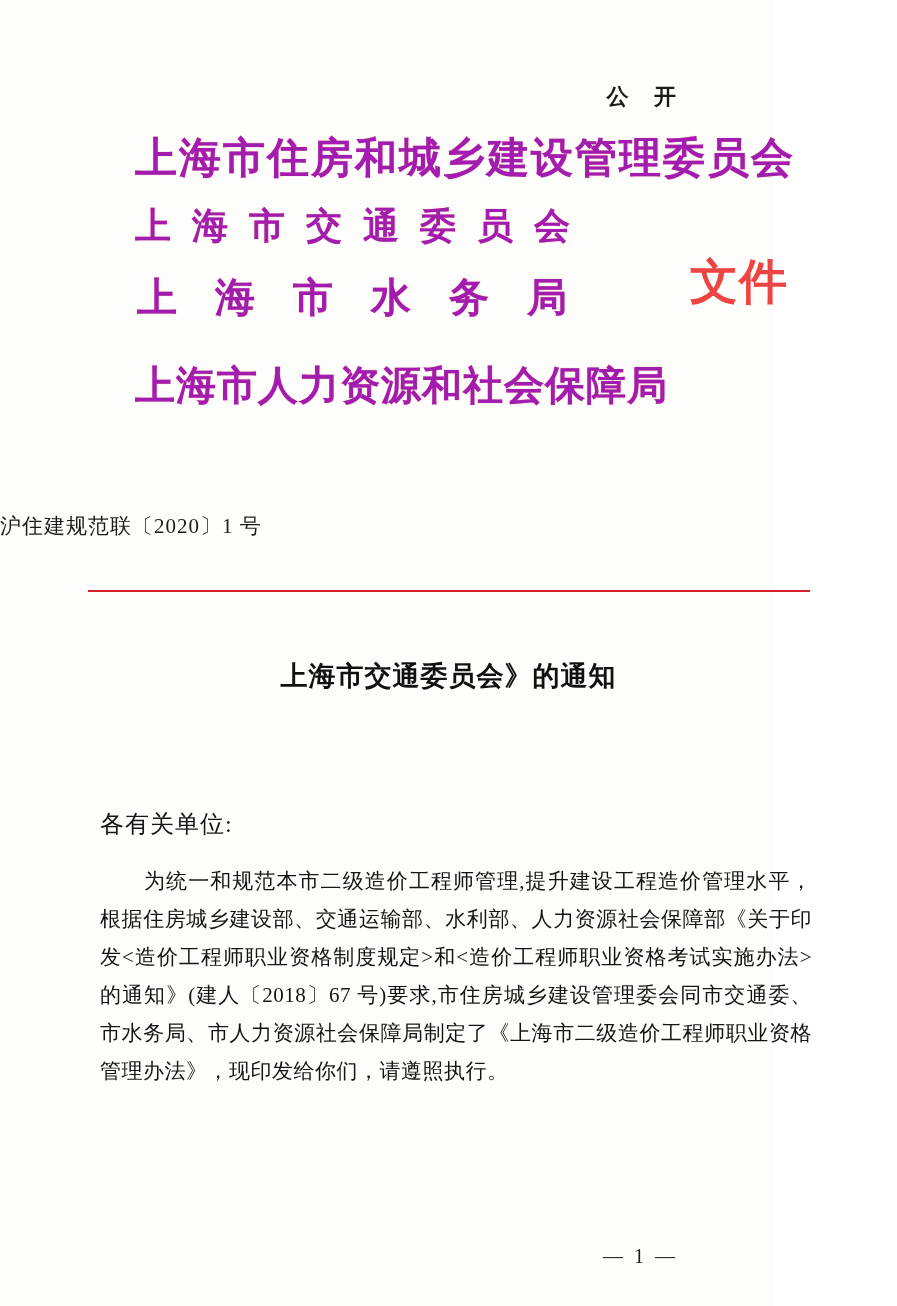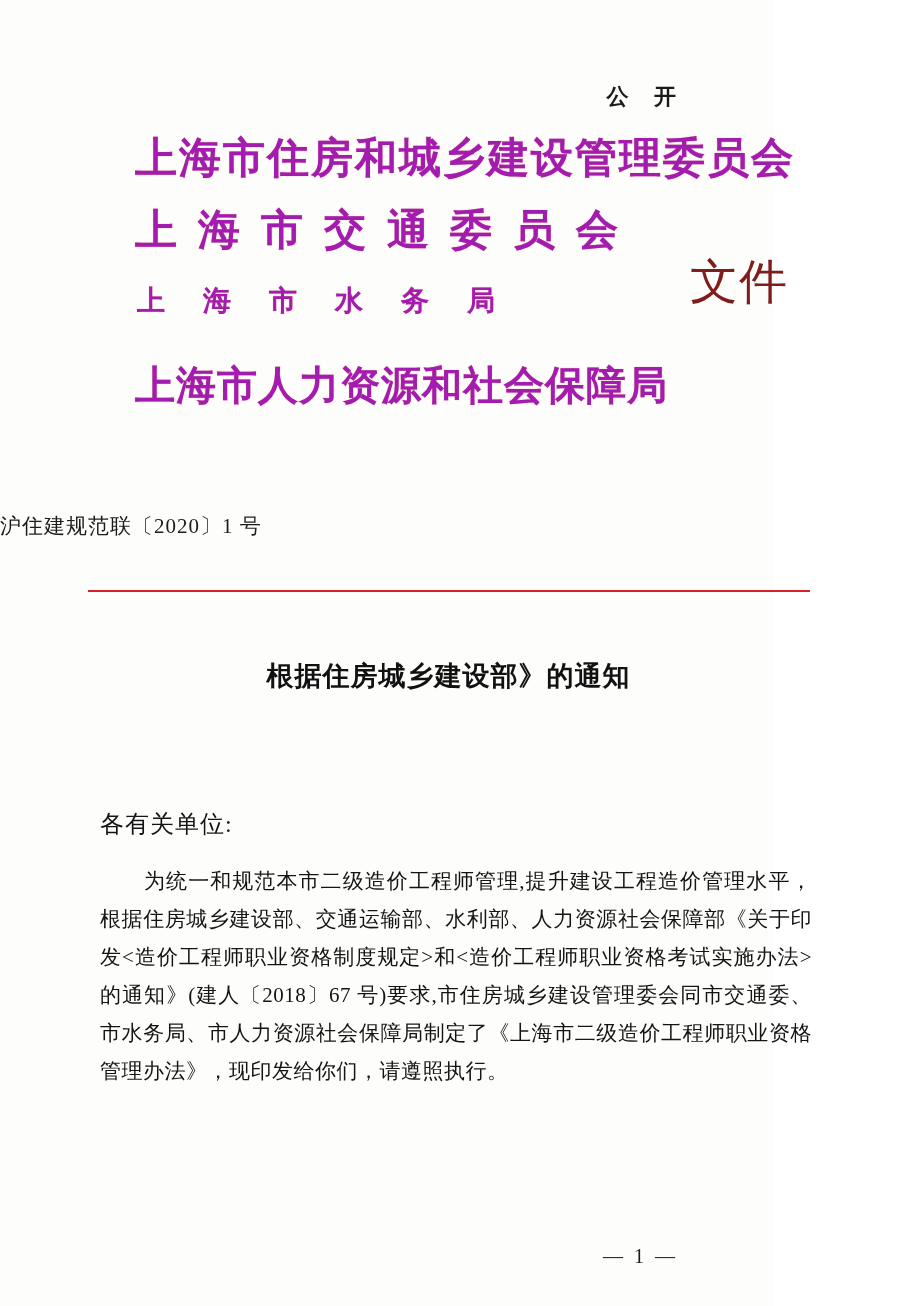--- a/index.html
+++ b/index.html
@@ -53,44 +53,44 @@
   }
   .mh1 {
     top: 0px;
     left: 135px;
     font-size: 42px;
     letter-spacing: 2px;
   }
   .mh2 {
     top: 72px;
     left: 135px;
-    font-size: 42px;
+    font-size: 36px;
     letter-spacing: 21px;
   }
   .mh3 {
-    top: 152px;
+    top: 140px;
     left: 137px;
-    font-size: 28px;
+    font-size: 40px;
     letter-spacing: 38px;
     text-align: right;
   }
   .mh4 {
     top: 228px;
     left: 135px;
     font-size: 40px;
     letter-spacing: 1px;
     text-align: center;
   }
   .mh-doc {
     position: absolute;
     top: 120px;
     left: 690px;
     font-size: 48px;
-    color: #7f1d1d;
-    font-weight: 400;
+    color: #ef4444;
+    font-weight: 700;
     letter-spacing: 1px;
     font-family: "Liberation Serif", "DejaVu Serif", serif;
   }
 
   
   .doc-number {
     position: absolute;
     top: 512px;
     left: 0;
     width: 897px;
@@ -170,21 +170,21 @@
     <div class="mh-line mh3">上海市水务局</div>
     <div class="mh-line mh4">上海市人力资源和社会保障局</div>
     <div class="mh-doc">文件</div>
   </div>
 
   <div class="doc-number">沪住建规范联〔2020〕1 号</div>
 
   <div class="red-rule"></div>
 
   <div class="doc-title">
-    <div>根据住房城乡建设部》的通知</div>
+    <div>上海市交通委员会》的通知</div>
   </div>
 
   <div class="salutation">各有关单位:</div>
 
   <div class="body-text">为统一和规范本市二级造价工程师管理,提升建设工程造价管理水平，根据住房城乡建设部、交通运输部、水利部、人力资源社会保障部《关于印发&lt;造价工程师职业资格制度规定&gt;和&lt;造价工程师职业资格考试实施办法&gt;的通知》(建人〔2018〕67 号)要求,市住房城乡建设管理委会同市交通委、市水务局、市人力资源社会保障局制定了《上海市二级造价工程师职业资格管理办法》，现印发给你们，请遵照执行。</div>
 
   <div class="page-number">— 1 —</div>
 
 </div>
 

